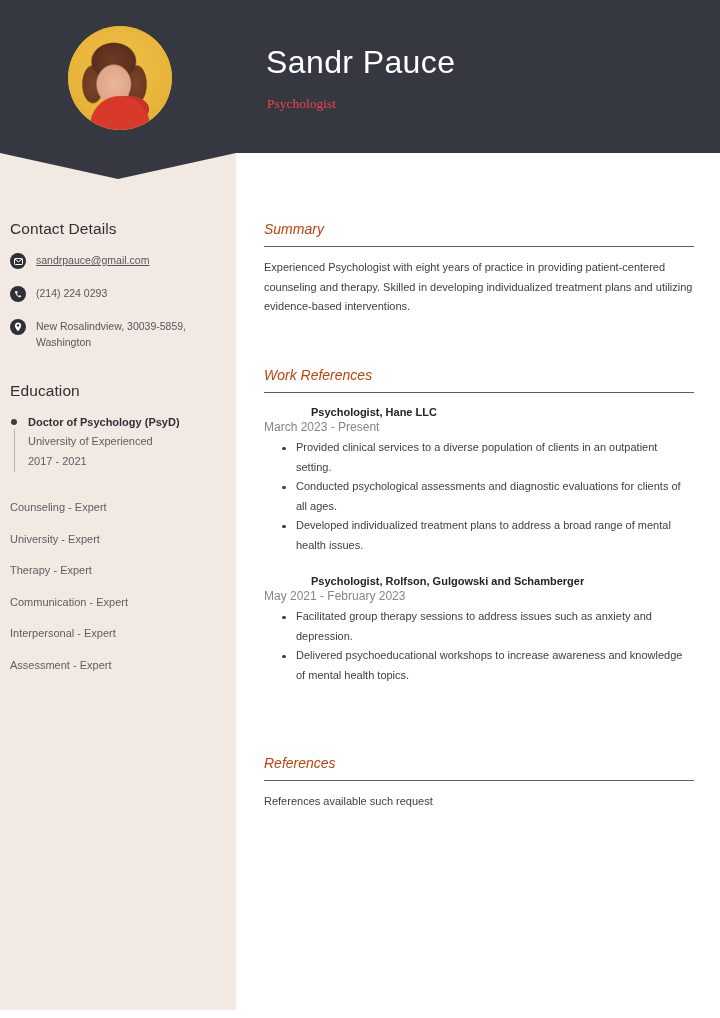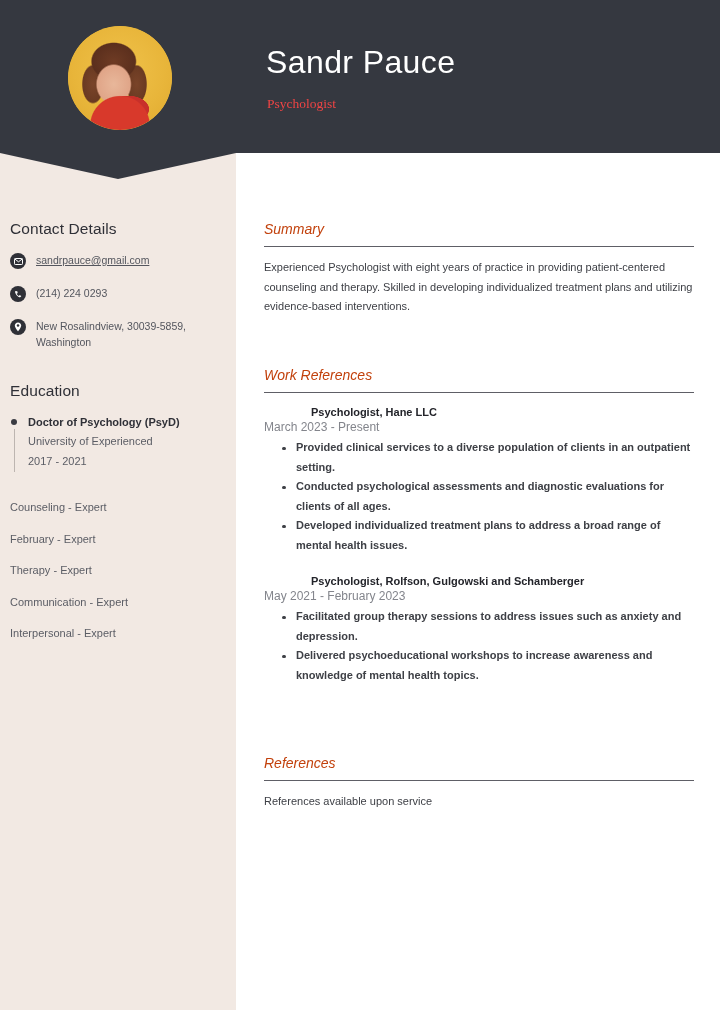--- a/index.html
+++ b/index.html
@@ -218,21 +218,20 @@
   .job-dates {
     font-size: 12px;
     color: #83858C;
     line-height: 15px;
     margin: 0 0 3px 0;
   }
   .job-bullets {
     margin: 0;
     padding-left: 32px;
     list-style: none;
-    font-weight: bold;
   }
   .job-bullets li {
     position: relative;
     font-size: 11px;
     color: #3E4046;
     line-height: 19.5px;
     margin-bottom: 0;
   }
   .job-bullets li::before {
     content: "";
@@ -307,24 +306,25 @@
       <span class="edu-line"></span>
       <div class="edu-degree">Doctor of Psychology (PsyD)</div>
       <div class="edu-school">University of Experienced</div>
       <div class="edu-years">2017 - 2021</div>
     </div>
   </div>
 
   <div class="side-section" style="top:499px;">
     <div>
       <div class="skill-row">Counseling - Expert</div>
-      <div class="skill-row">February - Expert</div>
+      <div class="skill-row">University - Expert</div>
       <div class="skill-row">Therapy - Expert</div>
       <div class="skill-row">Communication - Expert</div>
       <div class="skill-row">Interpersonal - Expert</div>
+      <div class="skill-row">Assessment - Expert</div>
     </div>
   </div>
 
   <div class="main" style="top:219px;">
     <div class="main-heading">Summary</div>
     <div class="main-rule"></div>
     <p class="summary-text">Experienced Psychologist with eight years of practice in providing patient-centered counseling and therapy. Skilled in developing individualized treatment plans and utilizing evidence-based interventions.</p>
   </div>
 
   <div class="main" style="top:365px;">
@@ -347,16 +347,16 @@
       <ul class="job-bullets">
         <li>Facilitated group therapy sessions to address issues such as anxiety and depression.</li>
         <li>Delivered psychoeducational workshops to increase awareness and knowledge of mental health topics.</li>
       </ul>
     </div>
   </div>
 
   <div class="main" style="top:753px;">
     <div class="main-heading">References</div>
     <div class="main-rule"></div>
-    <p class="ref-text">References available upon service</p>
+    <p class="ref-text">References available such request</p>
   </div>
 
 </div>
 
 </body></html>

